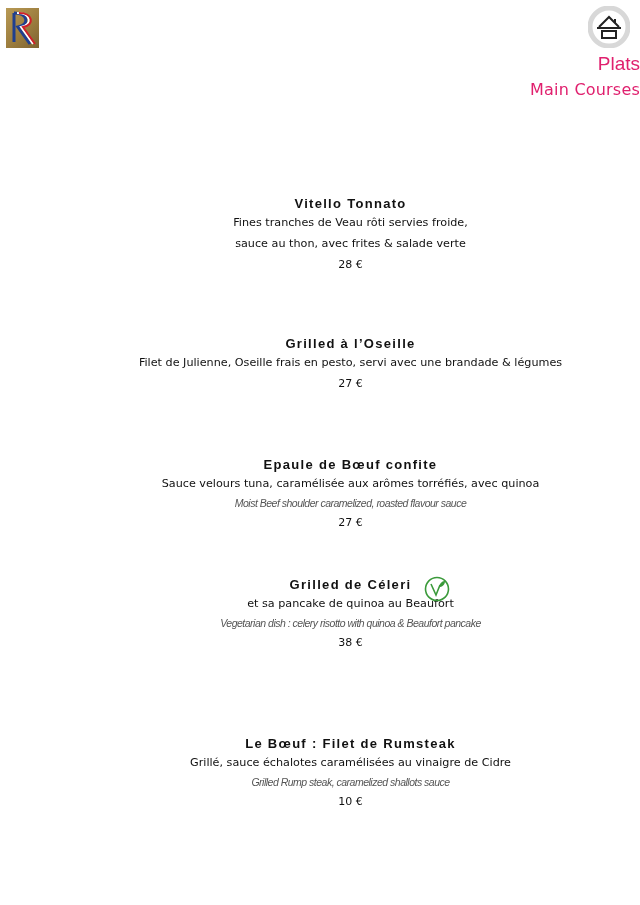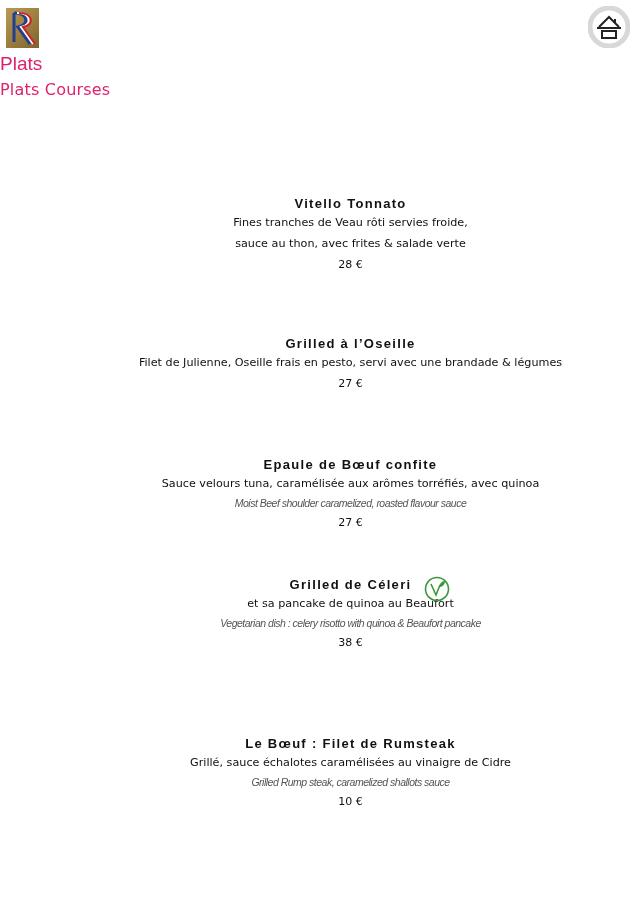--- a/index.html
+++ b/index.html
@@ -1,20 +1,20 @@
 <!DOCTYPE html>
 <html><head>
   <meta charset="utf-8">
   <style>
     html, body { margin: 0; padding: 0; background: #ffffff; }
     body { width: 640px; height: 905px; position: relative; overflow: hidden; font-family: "Liberation Sans", sans-serif; color: #111; }
     .logo-left { position: absolute; left: 6px; top: 8px; width: 33px; height: 40px; background: linear-gradient(135deg, #b89a55 0%, #9c7d3e 55%, #7d6332 100%); }
     .logo-left svg { position: absolute; left: 0; top: 0; }
     .logo-right { position: absolute; left: 588px; top: 6px; width: 42px; height: 42px; }
-    .title { position: absolute; left: 0; width: 640px; text-align: left; color: #e0206e; }
+    .title { position: absolute; left: 0; width: 640px; text-align: right; color: #e0206e; }
     .title-fr { top: 53px; font-size: 19px; font-family: "Liberation Sans", sans-serif; }
     .title-en { top: 80px; font-size: 17px; font-family: "DejaVu Sans", sans-serif; font-size: 16px; letter-spacing: 0.2px; }
     .dish { position: absolute; left: 0; width: 611px; text-align: center; padding-left: 45px; }
     .dish-name { font-family: "Liberation Sans", sans-serif; font-weight: bold; font-size: 13px; letter-spacing: 1.3px; line-height: 16px; color: #111; }
     .dish-desc { font-family: "DejaVu Sans", sans-serif; font-size: 11.2px; line-height: 21px; color: #111; }
     .dish-en { font-family: "Liberation Sans", sans-serif; font-style: italic; font-size: 10.5px; letter-spacing: -0.5px; line-height: 18px; color: #555; }
     .dish-price { font-family: "DejaVu Sans", sans-serif; font-size: 11px; line-height: 22px; color: #111; }
     .veg-icon { position: absolute; left: 424px; top: 576px; width: 26px; height: 26px; }
   </style>
 </head>
@@ -33,21 +33,21 @@
   <svg width="42" height="42" viewBox="0 0 42 42">
     <circle cx="21" cy="21" r="19" fill="none" stroke="#d8d8d8" stroke-width="5"></circle>
     <path d="M11 21 L21 11 L31 21" stroke="#222" stroke-width="2" fill="none"></path>
     <path d="M27 13 L27 17" stroke="#222" stroke-width="2"></path>
     <line x1="9" y1="22" x2="33" y2="22" stroke="#222" stroke-width="2"></line>
     <rect x="14" y="25" width="14" height="7" fill="none" stroke="#222" stroke-width="2"></rect>
   </svg>
 </div>
 
 <div class="title title-fr">Plats</div>
-<div class="title title-en">Plats Courses</div>
+<div class="title title-en">Main Courses</div>
 
 <div class="dish" style="top:196px;">
   <div class="dish-name">Vitello Tonnato</div>
   <div class="dish-desc">Fines tranches de Veau rôti servies froide,</div>
   <div class="dish-desc">sauce au thon, avec frites &amp; salade verte</div>
   <div class="dish-price">28 €</div>
 </div>
 
 <div class="dish" style="top:336px;">
   <div class="dish-name">Grilled à l’Oseille</div>

